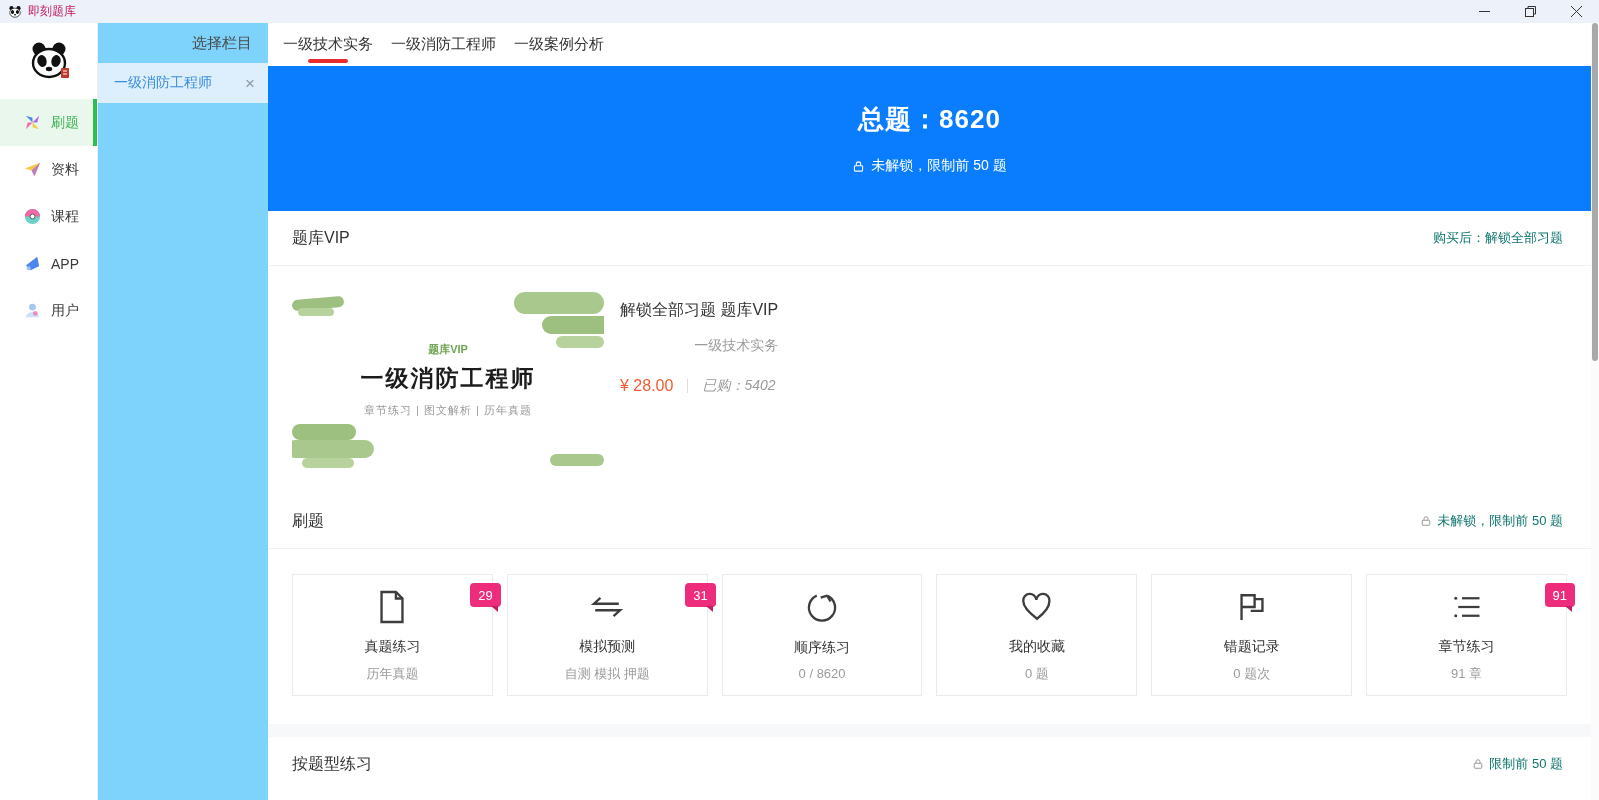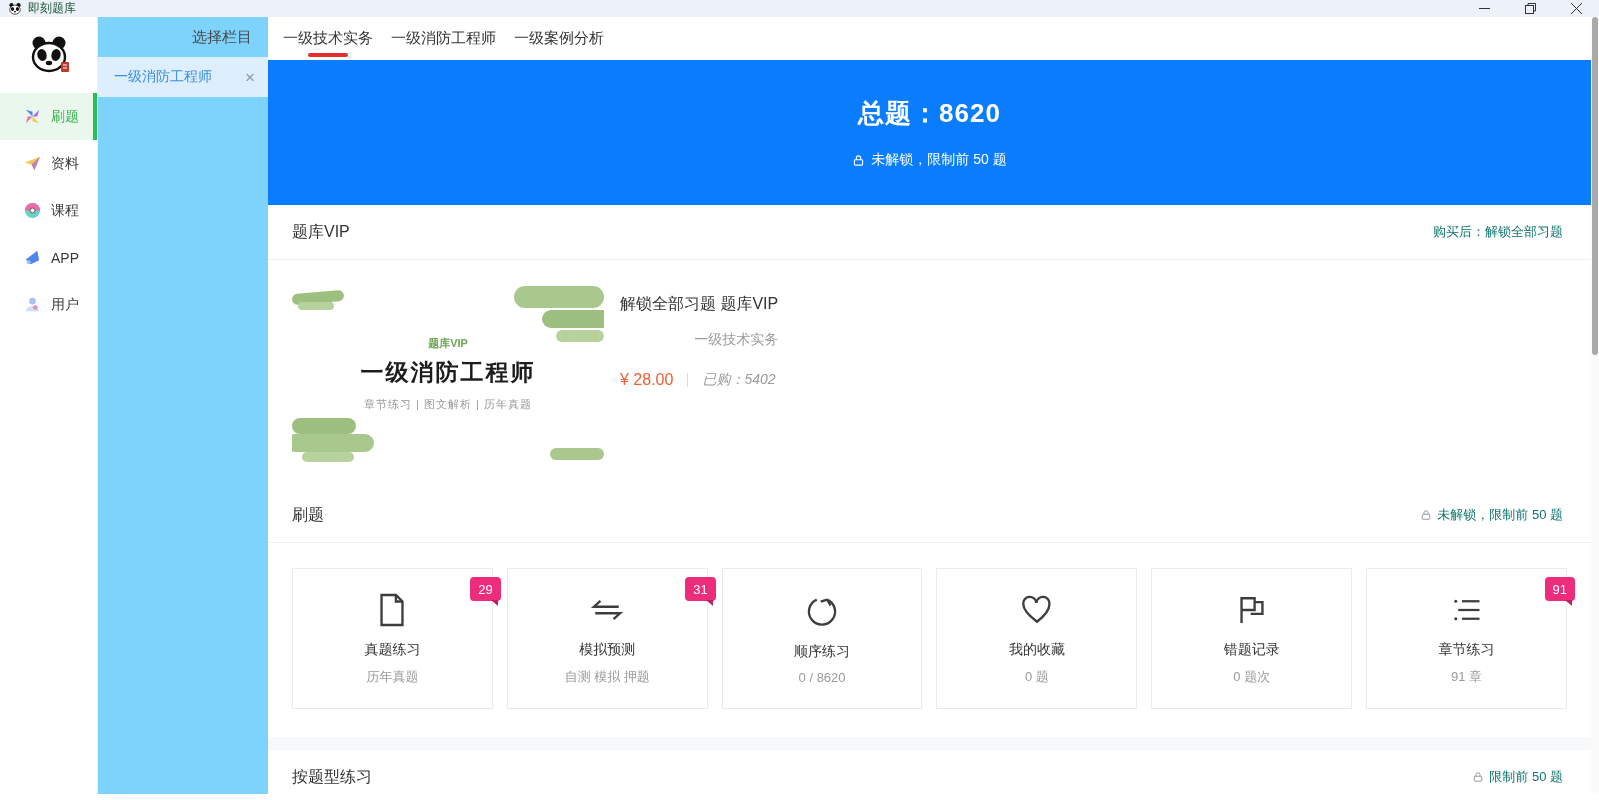--- a/index.html
+++ b/index.html
@@ -1,21 +1,21 @@
 <!DOCTYPE html>
 <html><head>
 <meta charset="utf-8">
 <style>
   * { margin:0; padding:0; box-sizing:border-box; }
   html,body { width:1599px; height:800px; overflow:hidden; background:#fff;
               font-family:"Liberation Sans","DejaVu Sans",sans-serif; color:#333; }
 
   
-  .titlebar { height:17px; background:#edf2fa; display:flex; align-items:center;
-              font-size:12px; color:#14532d; }
+  .titlebar { height:23px; background:#edf2fa; display:flex; align-items:center;
+              font-size:12px; color:#be185d; }
   .titlebar .app-ico { margin:0 6px 0 8px; display:flex; }
   .titlebar .spacer { flex:1; }
   .winbtn { width:46px; height:23px; display:flex; align-items:center; justify-content:center;
             color:#333; cursor:default; }
   .winbtn svg { display:block; }
 
   
   .app { display:flex; height:777px; }
 
   
@@ -76,21 +76,21 @@
   .vip-info { padding-top:8px; }
   .vip-title { font-size:16px; color:#333; }
   .vip-subject { font-size:14px; color:#9b9b9b; margin-top:16px; }
   .vip-priceline { margin-top:22px; display:flex; align-items:center; font-size:14px; }
   .vip-price { color:#f25c33; font-size:16px; }
   .vip-sep { width:1px; height:14px; background:#dcdcdc; margin:0 14px; }
   .vip-purchased { color:#9b9b9b;font-style:italic; }
 
   
   .cards { display:flex; gap:14px; padding:25px 24px 28px 24px; }
-  .pcard { flex:1; height:141px; border:1px solid #ebebeb; background:#fff; position:relative;
+  .pcard { flex:1; height:122px; border:1px solid #ebebeb; background:#fff; position:relative;
            display:flex; flex-direction:column; align-items:center; justify-content:center;
            cursor:pointer; }
   .pcard .cico { height:38px; display:flex; align-items:center; }
   .pcard-title { font-size:14px; color:#333; margin-top:12px; }
   .pcard-sub { font-size:13px; color:#9b9b9b; margin-top:9px; }
   .badge { position:absolute; top:8px; right:-9px; background:#ed2d7c; color:#fff;
            font-size:13px; line-height:1; padding:6px 8px 5px; border-radius:4px; }
   .badge::after { content:""; position:absolute; right:3px; bottom:-5px; width:0; height:0;
                   border-top:6px solid #c21e63; border-left:7px solid transparent; }
 

